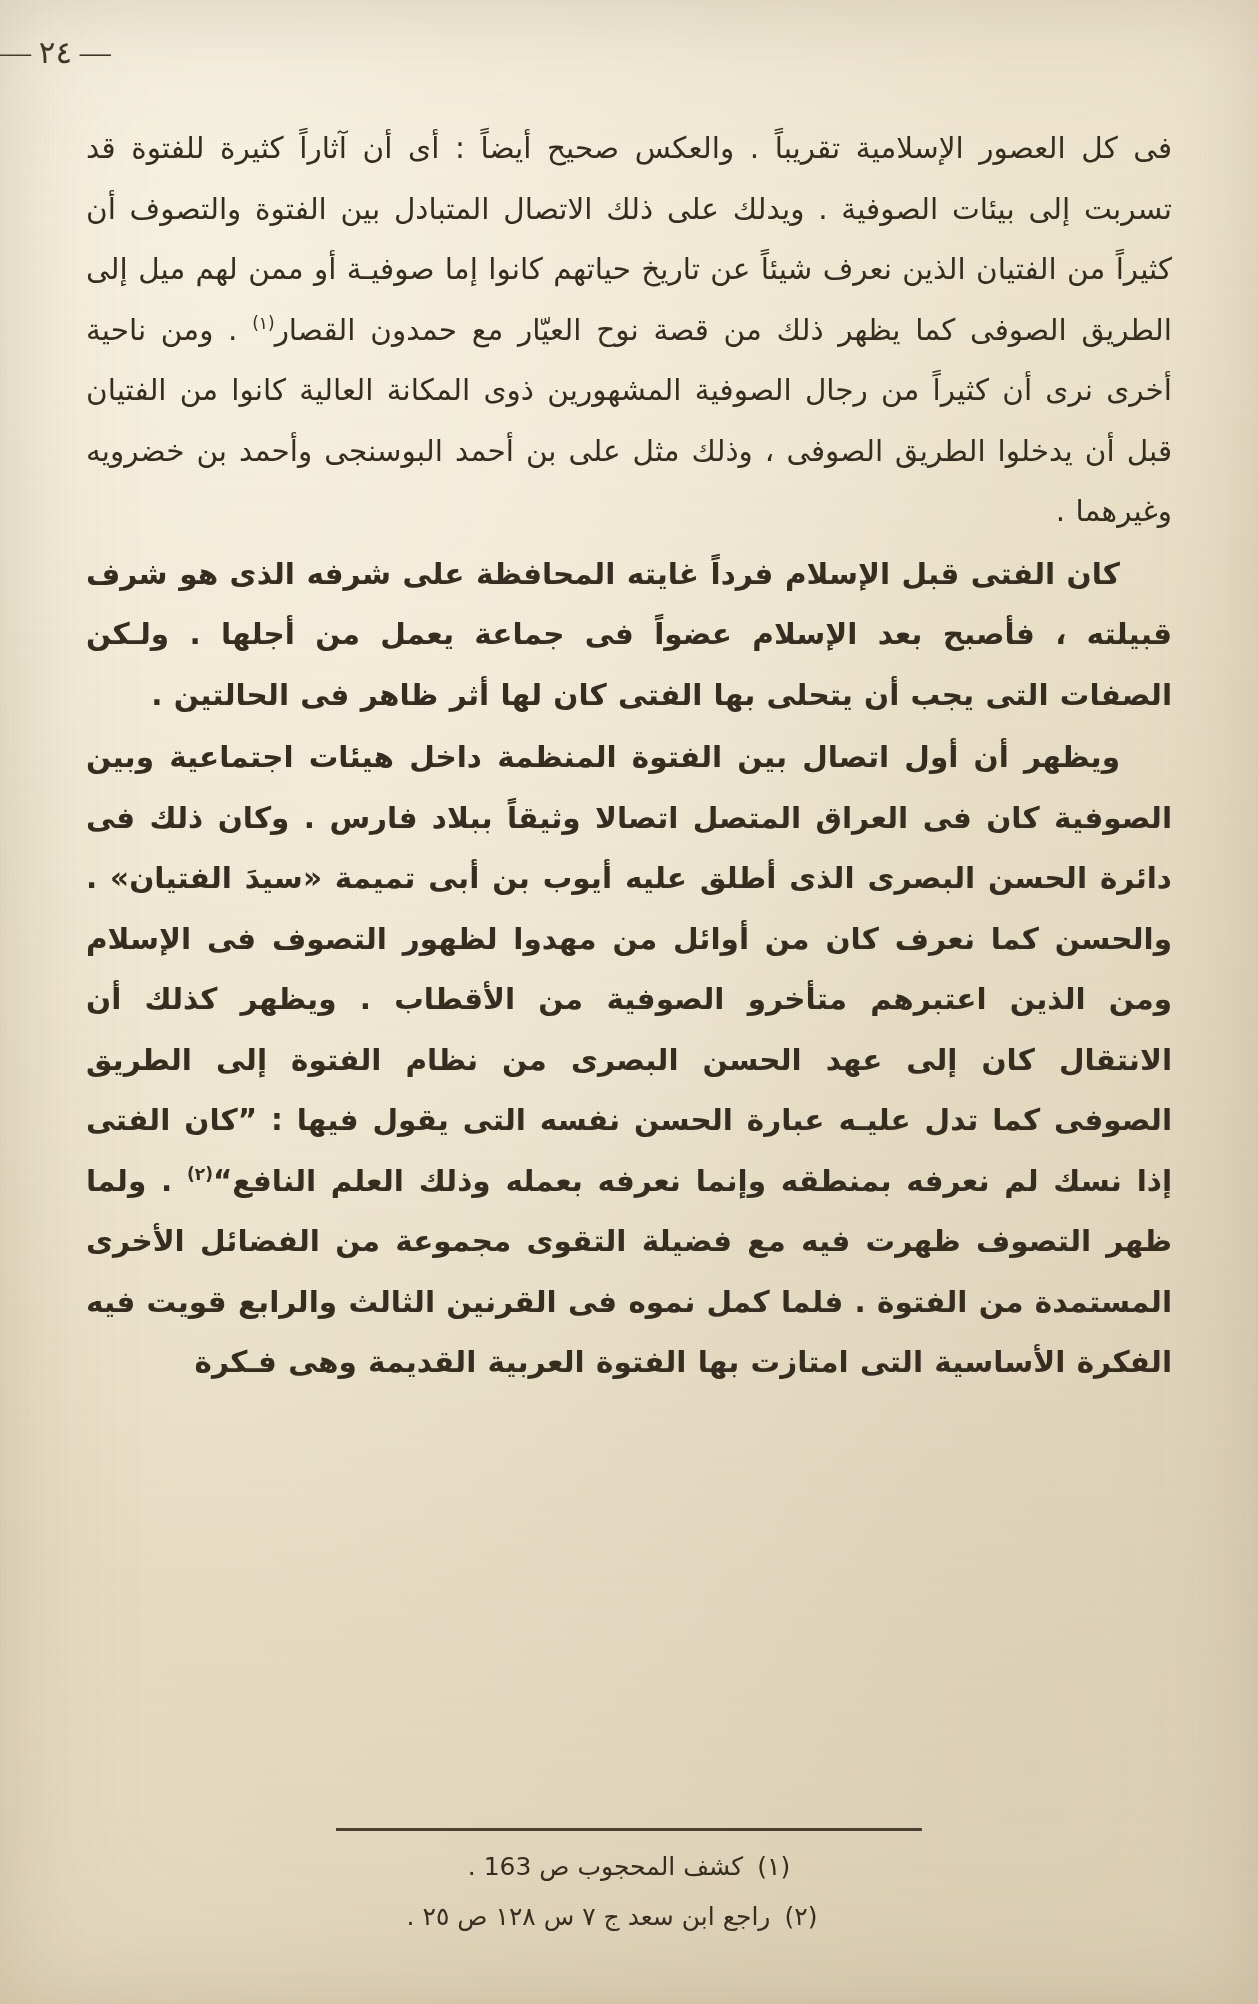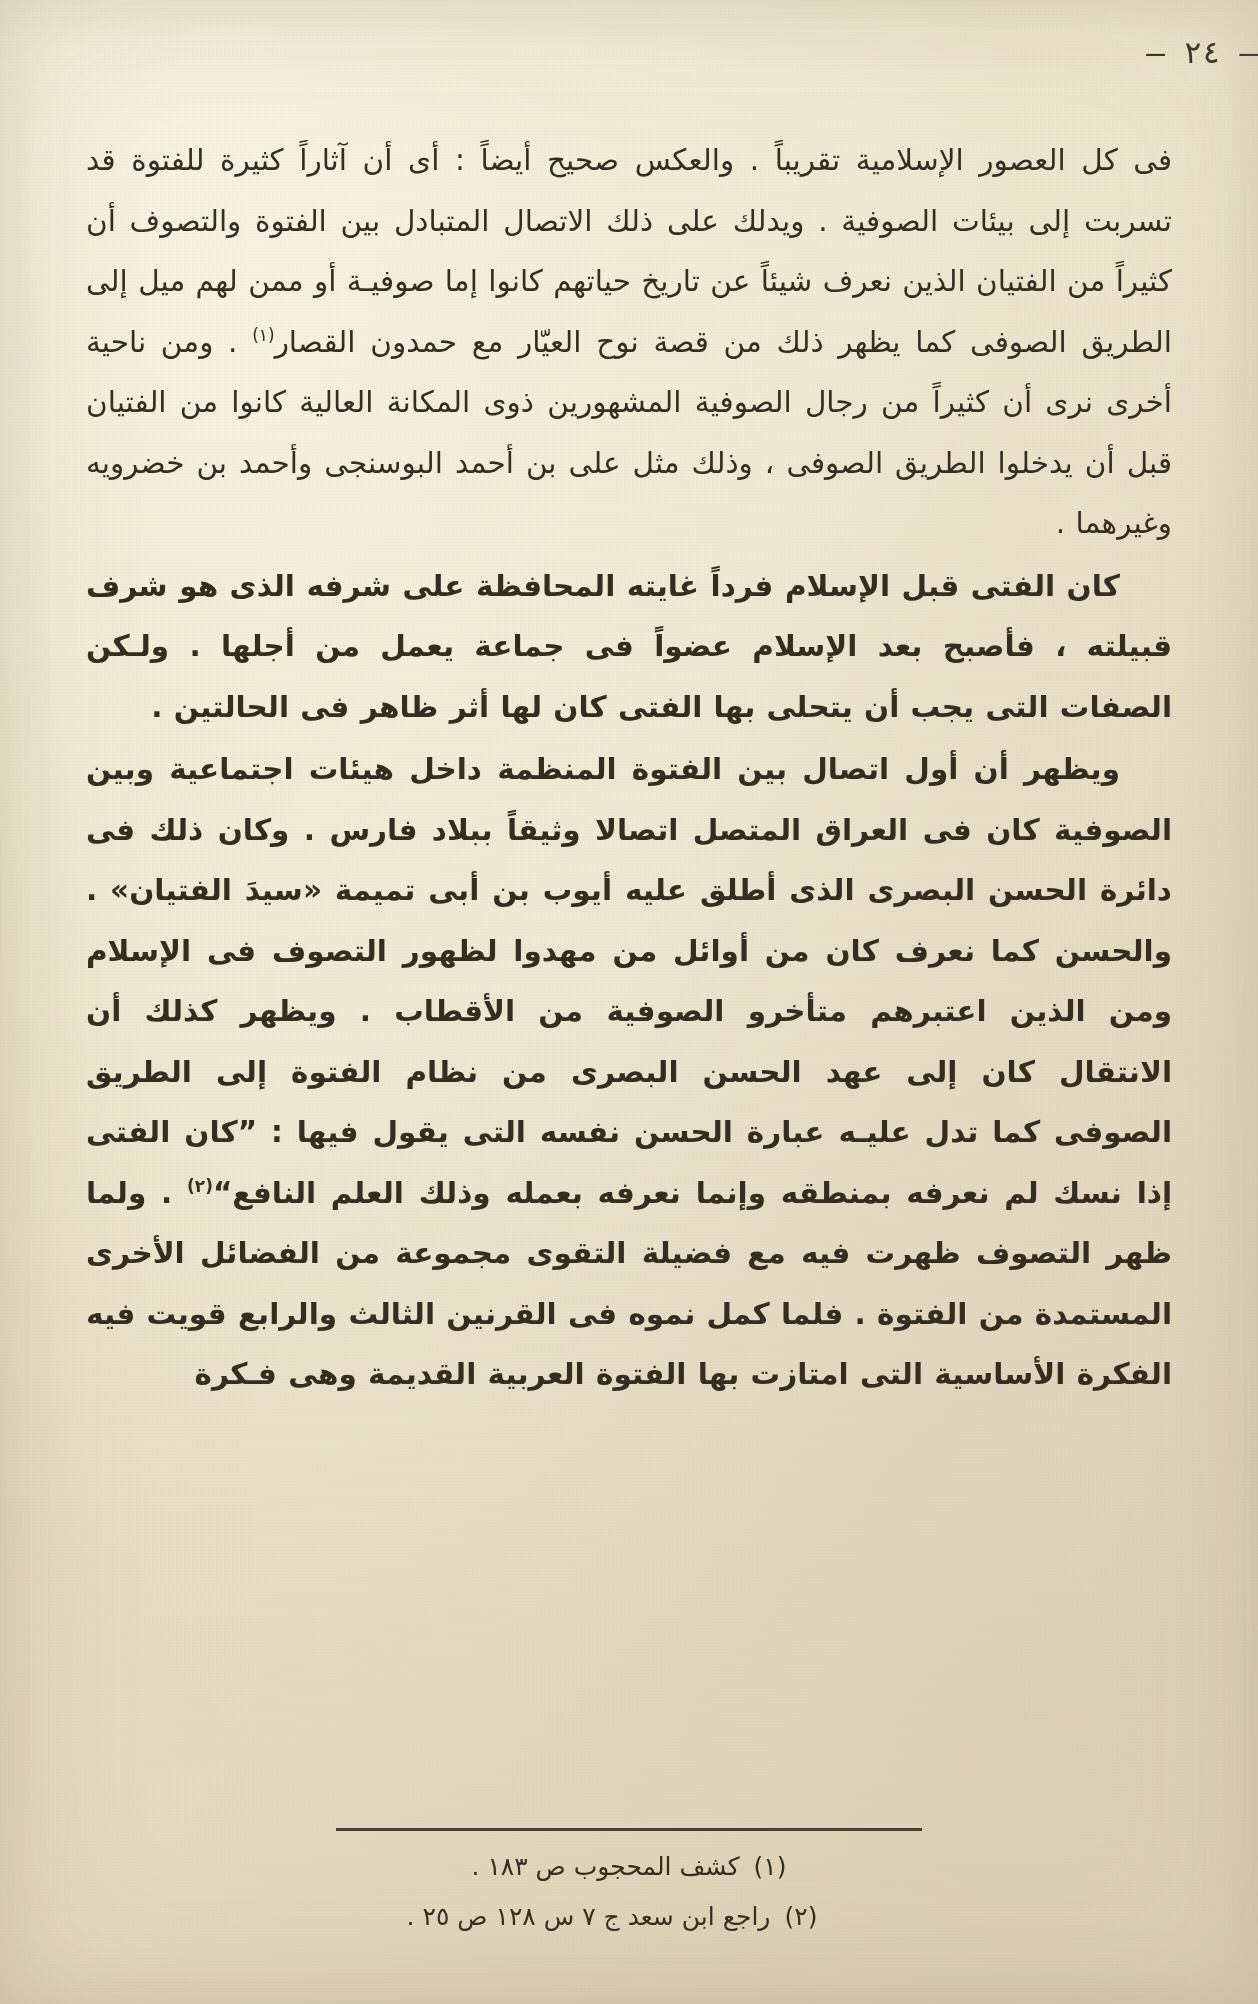--- a/index.html
+++ b/index.html
@@ -55,31 +55,31 @@
     position: absolute;
     inset: 0;
     padding: 0;
   }
 
   .folio {
     position: absolute;
     top: 34px;
     left: 0;
     right: 0;
-    text-align: right;
-    font-family: Liberation Mono, monospace;
+    text-align: left;
+    font-family: Liberation Serif, serif;
     font-size: 31px;
     color: #3b3126;
     letter-spacing: 6px;
     direction: rtl;
   }
 
   .body-block {
     position: absolute;
-    top: 130px;
+    top: 118px;
     right: 86px;
     left: 86px;
     direction: rtl;
     text-align: justify;
   }
 
   .para {
     margin: 0 0 2px 0;
     font-family: "DejaVu Sans", sans-serif;
     font-size: 29.5px;
@@ -151,21 +151,21 @@
 
       <p class="para indent p2"><span>كان الفتى قبل الإسلام فرداً غايته المحافظة على شرفه الذى هو شرف قبيلته ، فأصبح بعد الإسلام عضواً فى جماعة يعمل من أجلها . ولـكن الصفات التى يجب أن يتحلى بها الفتى كان لها أثر ظاهر فى الحالتين .</span></p>
 
       <p class="para indent"><span>ويظهر أن أول اتصال بين الفتوة المنظمة داخل هيئات اجتماعية وبين الصوفية كان فى العراق المتصل اتصالا وثيقاً ببلاد فارس . وكان ذلك فى دائرة الحسن البصرى الذى أطلق عليه أيوب بن أبى تميمة «سيدَ الفتيان» . والحسن كما نعرف كان من أوائل من مهدوا لظهور التصوف فى الإسلام ومن الذين اعتبرهم متأخرو الصوفية من الأقطاب . ويظهر كذلك أن الانتقال كان إلى عهد الحسن البصرى من نظام الفتوة إلى الطريق الصوفى كما تدل عليـه عبارة الحسن نفسه التى يقول فيها : ”كان الفتى إذا نسك لم نعرفه بمنطقه وإنما نعرفه بعمله وذلك العلم النافع“</span><sup class="fn">(٢)</sup><span> . ولما ظهر التصوف ظهرت فيه مع فضيلة التقوى مجموعة من الفضائل الأخرى المستمدة من الفتوة . فلما كمل نموه فى القرنين الثالث والرابع قويت فيه الفكرة الأساسية التى امتازت بها الفتوة العربية القديمة وهى فـكرة</span></p>
 
     </div>
 
     <div class="fn-rule"></div>
 
     <div class="footnotes">
-      <div class="fn-line"><span class="marker">(١)</span><span>كشف المحجوب ص ١٨٣ .</span></div>
+      <div class="fn-line"><span class="marker">(١)</span><span>كشف المحجوب ص 163 .</span></div>
 
       <div class="fn-line second"><span class="marker">(٢)</span><span>راجع ابن سعد ج ٧ س ١٢٨ ص ٢٥ .</span></div>
     </div>
 
   </div>
 
   <div class="vignette"></div>
 </div>
 
 </body></html>

